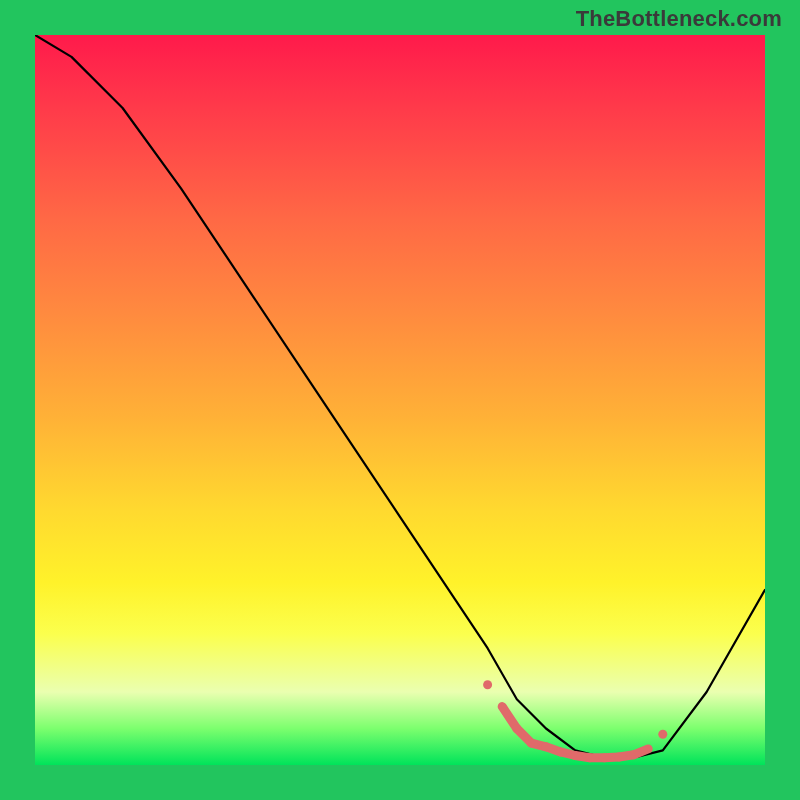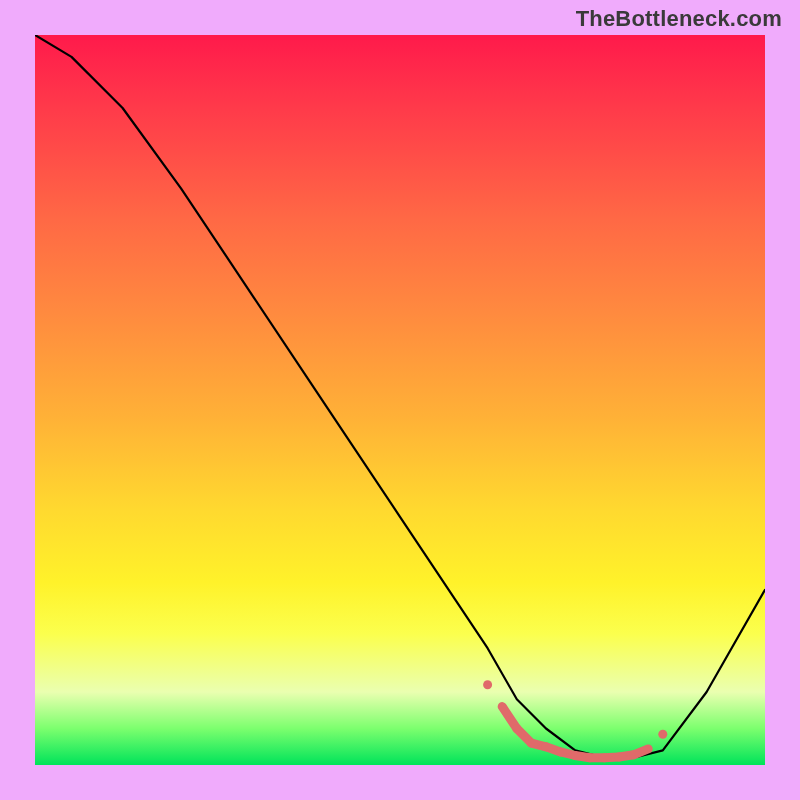--- a/index.html
+++ b/index.html
@@ -8,21 +8,21 @@
     background: #000;
     width: 800px;
     height: 800px;
     overflow: hidden;
     font-family: Arial, Helvetica, sans-serif;
   }
   .frame {
     position: relative;
     width: 800px;
     height: 800px;
-    background: #f0abfc;
+    background: #22c55e;
   }
   .watermark {
     position: absolute;
     top: 6px;
     right: 18px;
     color: #3a3a3a;
     font-size: 22px;
     font-weight: 600;
     letter-spacing: 0.2px;
     z-index: 3;

